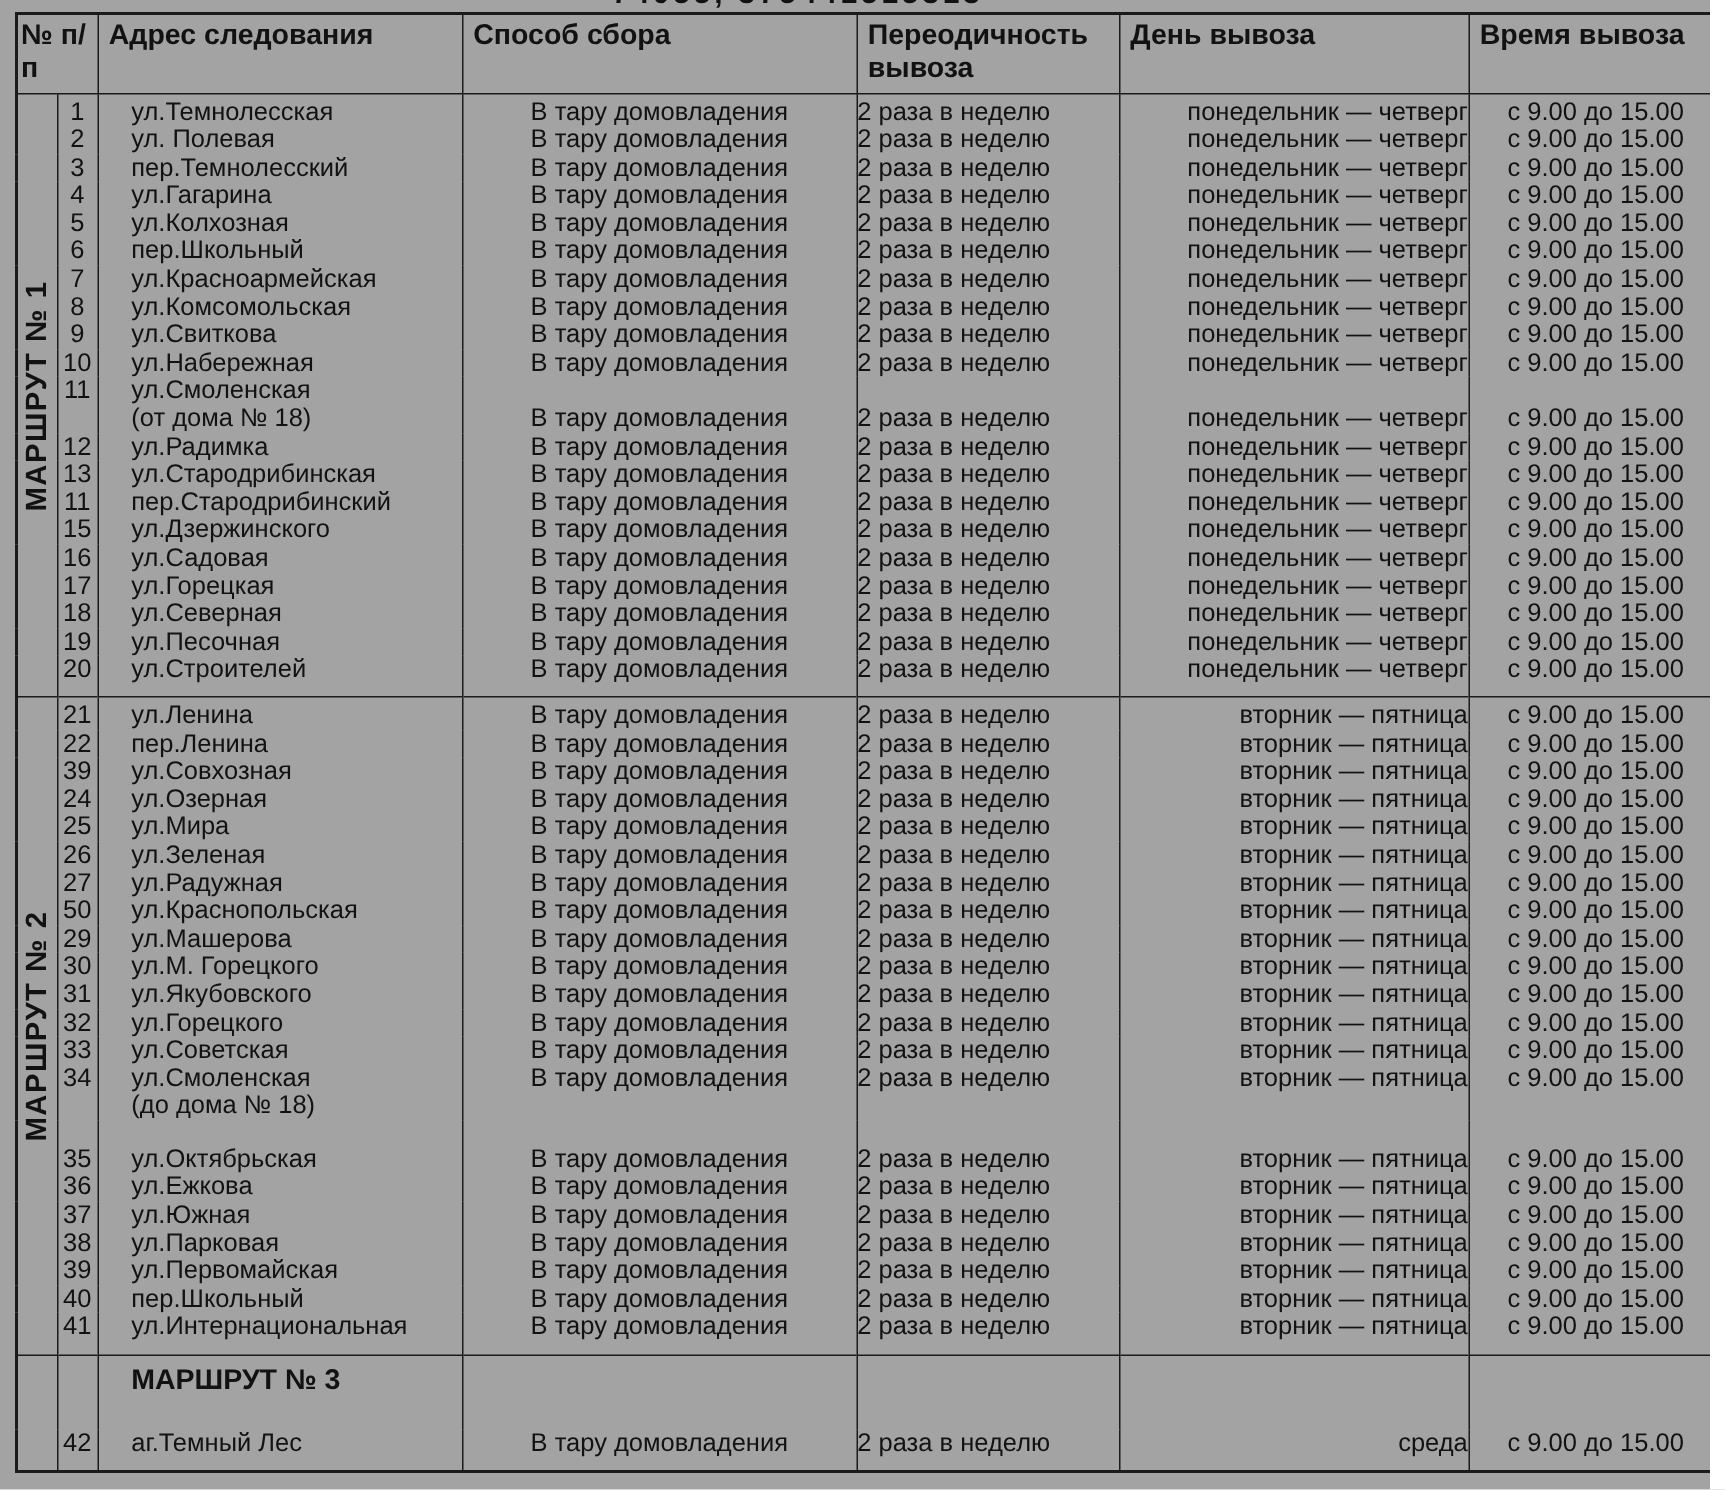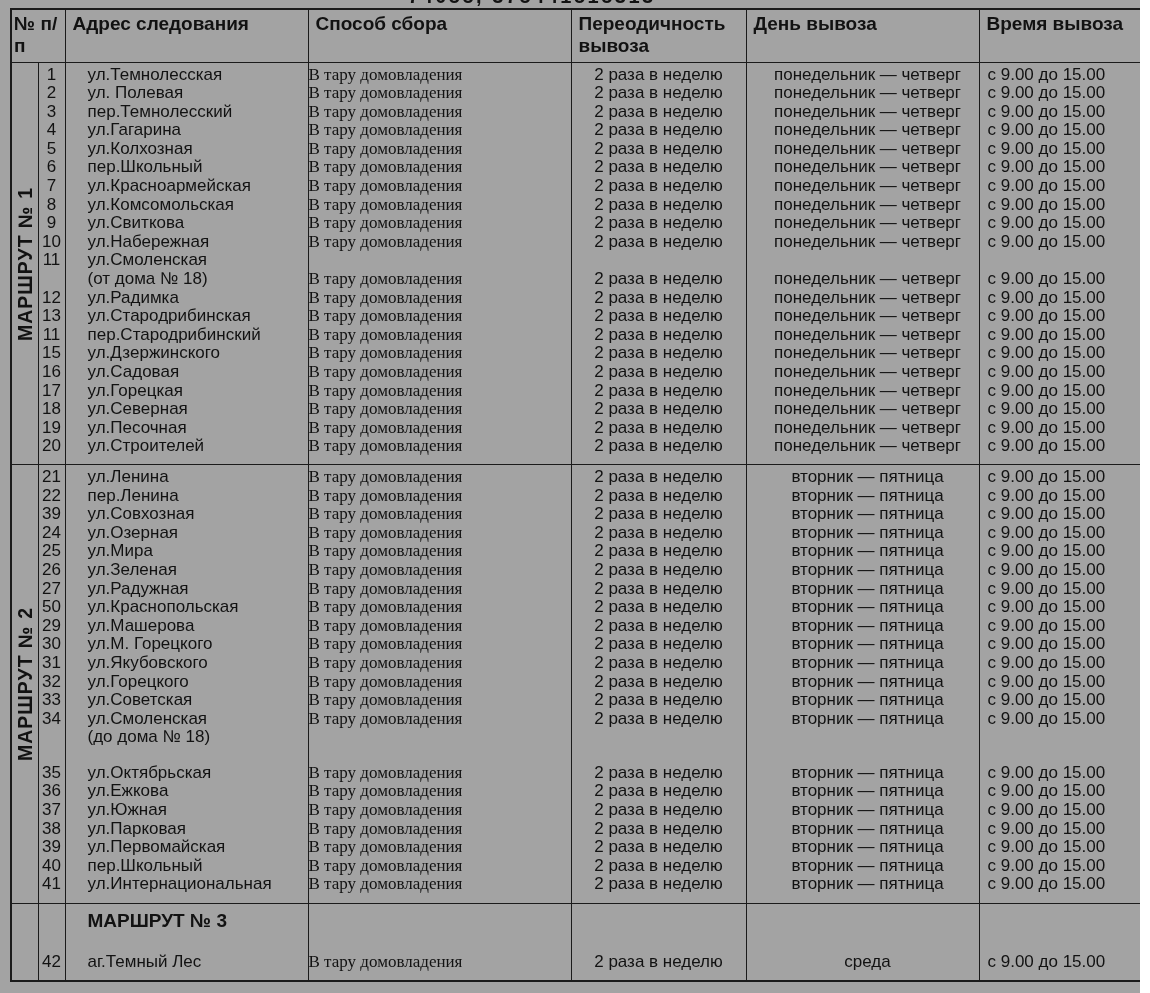--- a/index.html
+++ b/index.html
@@ -22,24 +22,24 @@
 
   tr.pad-top{height:3px;}
   tr.pad-bottom{height:9px;}
   tr.line{height:18.6px;}
   tr.blank-line{height:17px;}
   tr.heading-line{height:30px;}
   tr.heading-line td{vertical-align:middle;}
 
   td.num{text-align:center;}
   td.addr{text-align:left;padding-left:22px;}
-  td.method{font-family:Liberation Serif, serif;}
-  td.freq{text-align:center;}
-  td.day{text-align:center;padding-left:10px;}
-  td.time{text-align:left;padding-left:8px;margin-left:18px;}
+  td.method{text-align:center;}
+  td.freq{}
+  td.day{text-align:right;padding-left:10px;}
+  td.time{text-align:center;padding-left:8px;margin-left:18px;}
   td.heading{font-weight:bold;font-size:19px;}
 
   td.route-label-cell{position:relative;}
   .vlabel{position:absolute;top:50%;left:50%;transform:translate(-50%,-50%) rotate(-90deg);
           font-weight:bold;font-size:19.5px;letter-spacing:1px;white-space:nowrap;}
 </style>
 </head>
 <body>
 
 <div class="sheet">

